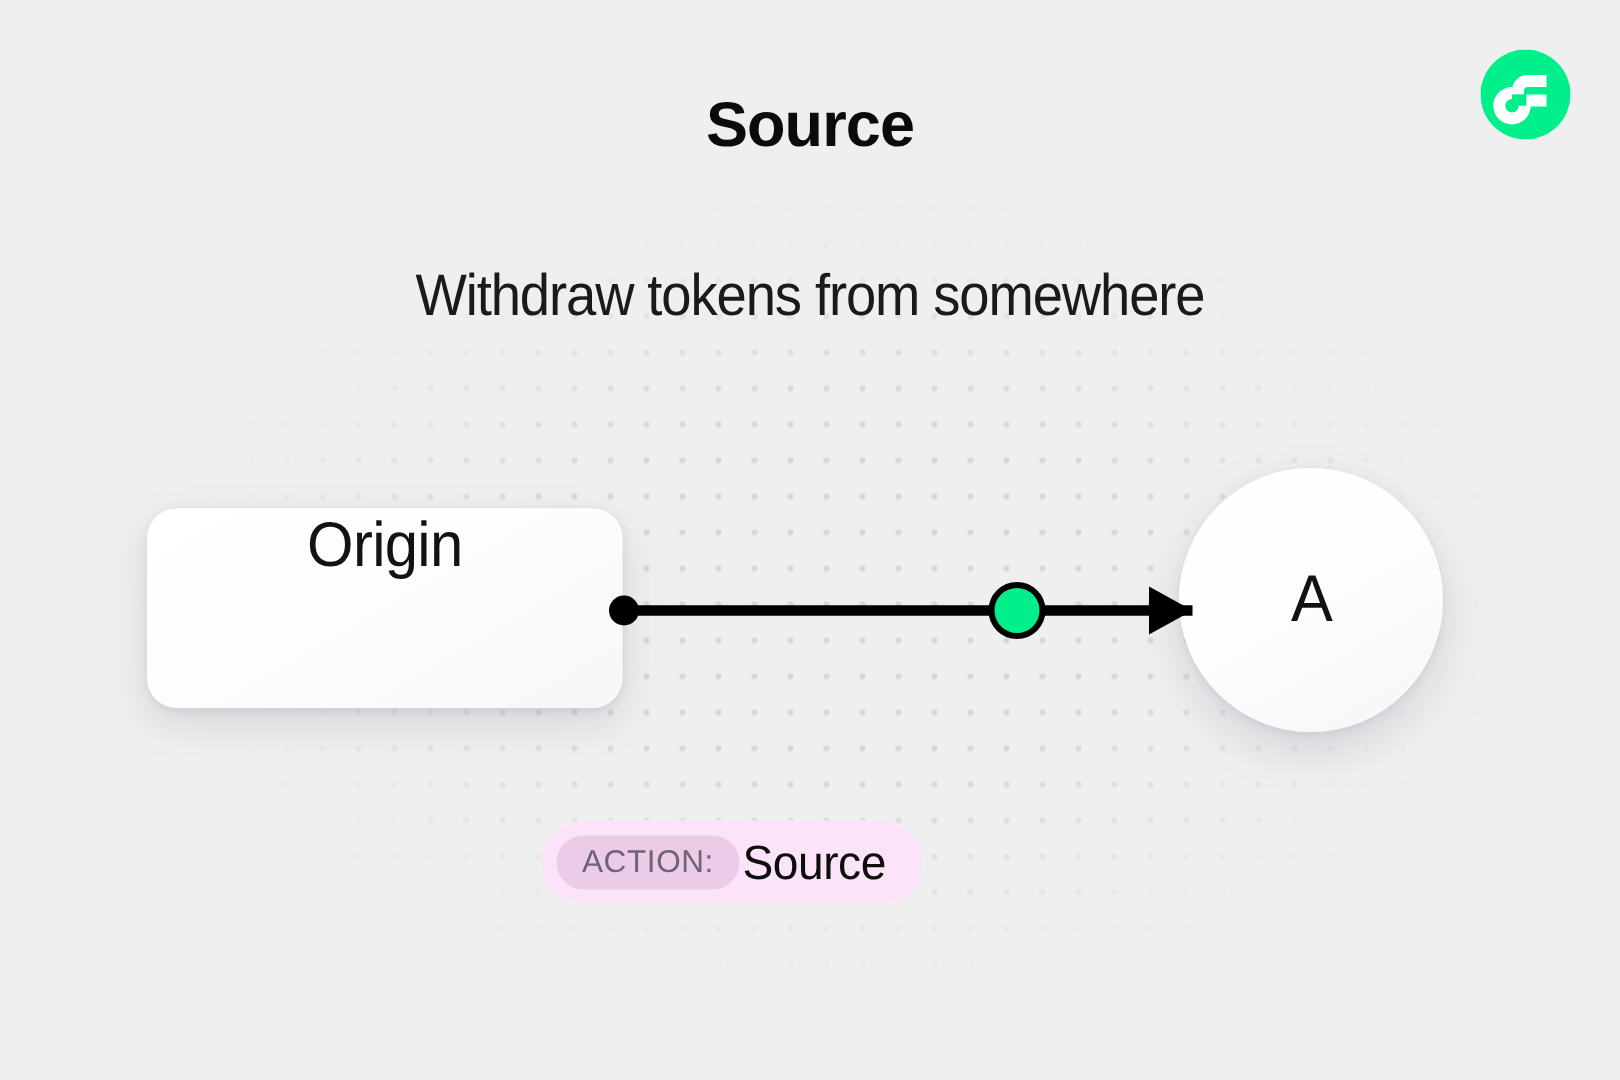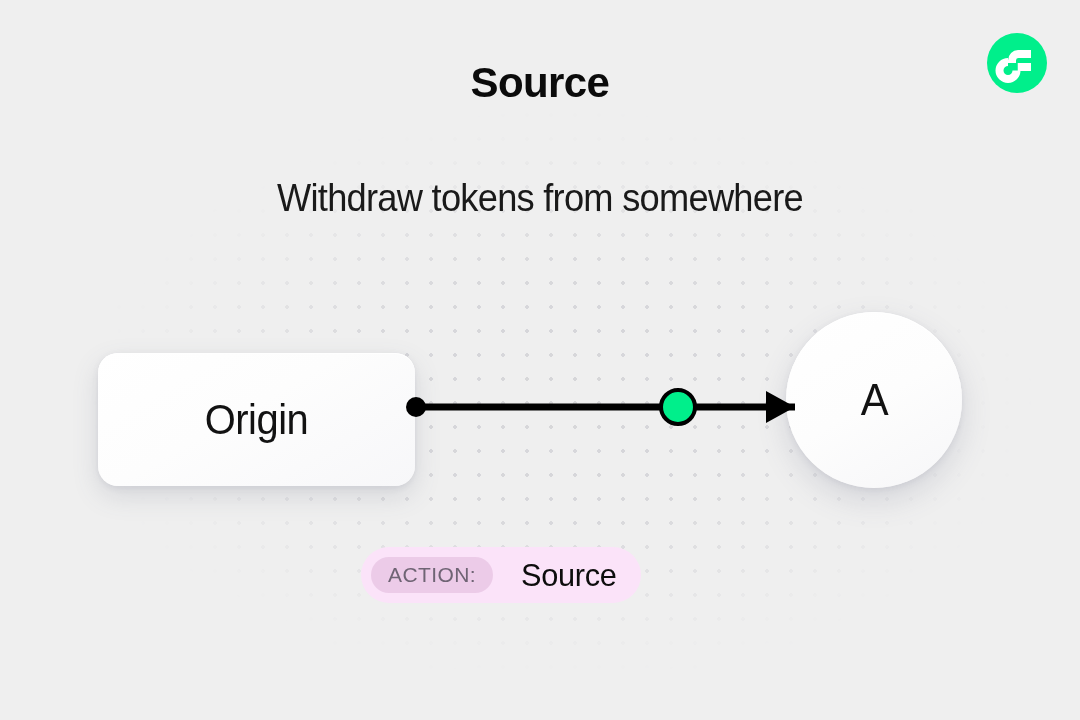--- a/index.html
+++ b/index.html
@@ -101,23 +101,21 @@
     left: 98px;
     top: 339px;
     width: 317px;
     height: 133px;
     border-radius: 20px;
     background: linear-gradient(150deg, #ffffff 0%, #fdfdfd 45%, #f7f7f9 100%);
     box-shadow: 0 10px 26px rgba(90, 92, 120, 0.17),
                 0 2px 6px rgba(90, 92, 120, 0.10),
                 inset 0 1px 0 rgba(255,255,255,0.95);
     display: flex;
-    align-items: center;
     justify-content: center;
-    margin-top: 14px;
   }
   #origin-label {
     font-size: 42px;
     font-weight: 300;
     letter-spacing: -0.5px;
     color: #121212;
     transform: scaleX(0.95);
   }
 
   
@@ -148,21 +146,21 @@
   #action-badge {
     position: absolute;
     left: 361px;
     top: 547px;
     height: 56px;
     padding: 0 22px 0 10px;
     border-radius: 28px;
     background: #fbe3f9;
     display: flex;
     align-items: center;
-    gap: 26px;
+    gap: 0;
   }
   #action-key {
     background: #eccbe8;
     border-radius: 18px;
     padding: 7px 17px 8px 17px;
     font-size: 21px;
     font-weight: 400;
     letter-spacing: 0.4px;
     color: #6f6474;
     line-height: 1;

